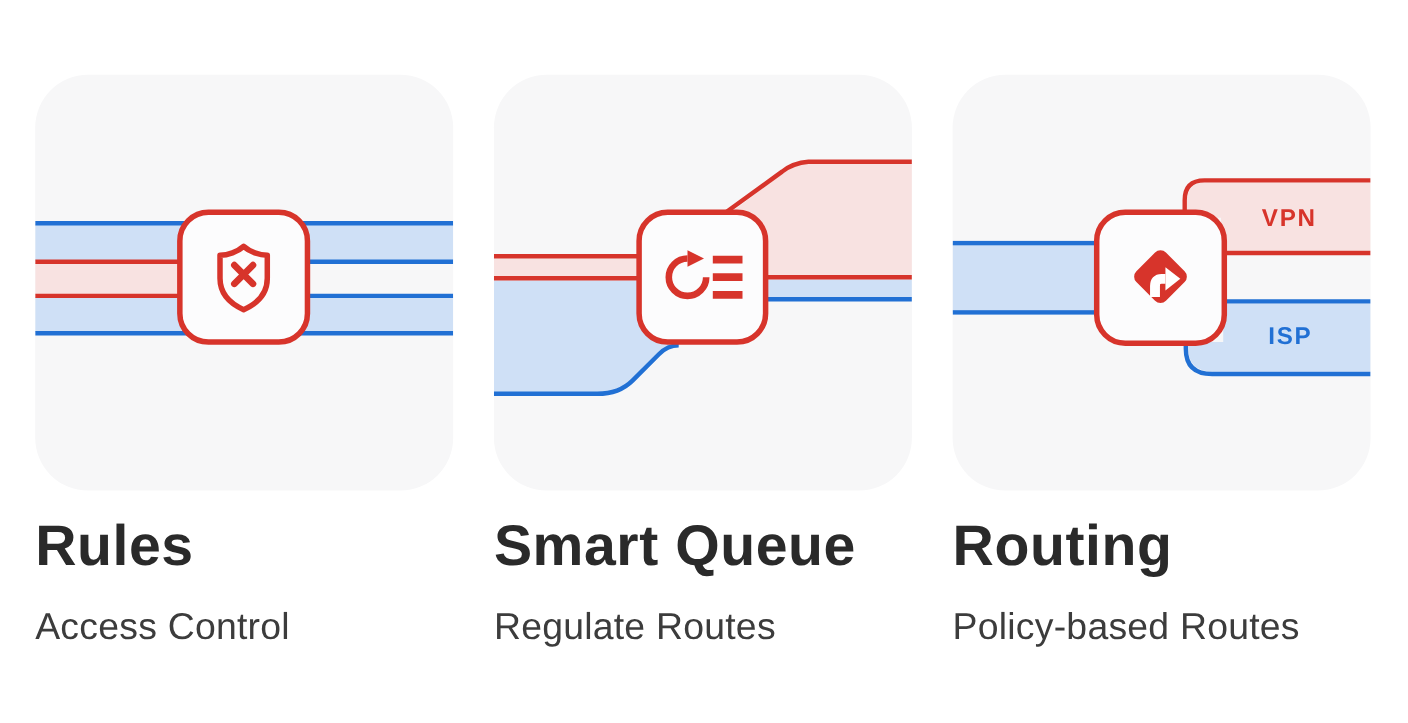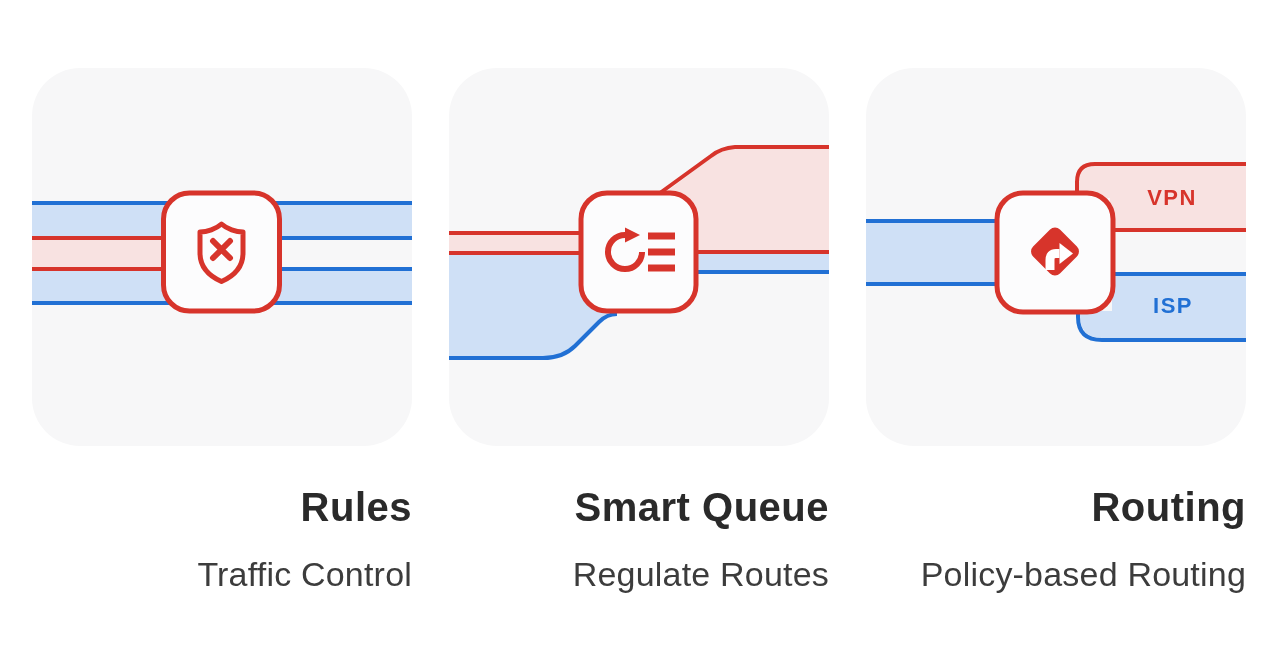--- a/index.html
+++ b/index.html
@@ -12,32 +12,32 @@
   .page { position: relative; width: 1280px; height: 657px; }
   .cards-row {
     display: flex;
     gap: 37px;
     padding: 68px 0 0 32px;
   }
   .card-col {
     width: 380px;
     display: flex;
     flex-direction: column;
-    align-items: flex-end;
+    align-items: flex-start;
   }
   .card {
     width: 380px; height: 378px;
     border-radius: 48px;
     background: var(--card-bg, #f7f7f8);
     overflow: hidden;
   }
   .graphic { display: block; width: 380px; height: 378px; }
   .card-title {
-    margin-top: 41px;
-    font-size: 40px;
+    margin-top: 25px;
+    font-size: 52px;
     font-weight: 700;
     letter-spacing: 0.5px;
     color: var(--title-text, #2a2a2a);
     line-height: 1;
     text-align: center;
   }
   .card-subtitle {
     margin-top: 30px;
     font-size: 34px;
     font-weight: 400;
@@ -89,21 +89,21 @@
           <g>
             <rect class="icon-box" x="131.5" y="125" width="116" height="118" rx="26"></rect>
             <g>
               <path class="glyph-red" stroke-width="5" stroke-linejoin="round" d="M189.5 156 C184 161 175 164 168 164 V185 C168 199 177 208 189.5 213.5 C202 208 211 199 211 185 V164 C204 164 195 161 189.5 156 Z"></path>
               <path class="glyph-red" stroke-width="6" stroke-linecap="round" d="M181 173 L198 190 M198 173 L181 190"></path>
             </g>
           </g>
         </svg>
       </div>
       <div class="card-title">Rules</div>
-      <div class="card-subtitle">Traffic Control</div>
+      <div class="card-subtitle">Access Control</div>
     </div>
 
     <div class="card-col">
       <div class="card">
         <svg class="graphic" viewBox="0 0 380 378">
           <g>
 
             <rect class="fill-pink" x="-8" y="167" width="153" height="17"></rect>
             <path class="fill-blue" d="M-8 187 H168 V246 Q158 246 150 254 L126 278 Q114 290 94 290 H-8 Z"></path>
             <path class="line-red" d="M-8 165 H145"></path>
@@ -151,17 +151,17 @@
             <rect class="icon-box" x="131" y="125" width="116" height="119" rx="26"></rect>
             <g>
               <rect class="solid-red" x="170" y="164.5" width="38" height="38" rx="7" transform="rotate(45 189 183.5)"></rect>
               <path d="M184 202 V192 Q184 185.5 190 185.5 H193.5" stroke="#ffffff" stroke-width="9" fill="none"></path>
               <polygon class="solid-white" points="193.5,175 207,185.5 193.5,196"></polygon>
             </g>
           </g>
         </svg>
       </div>
       <div class="card-title">Routing</div>
-      <div class="card-subtitle">Policy-based Routing</div>
+      <div class="card-subtitle">Policy-based Routes</div>
     </div>
 
   </div>
 </div>
 
 </body></html>

